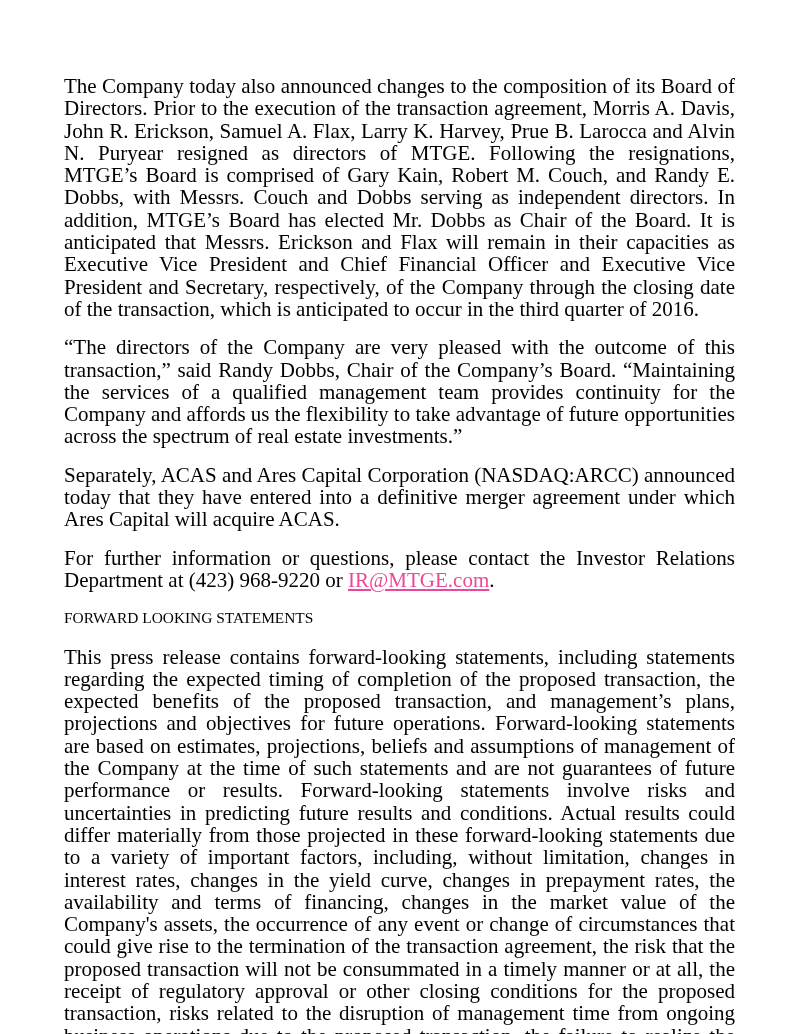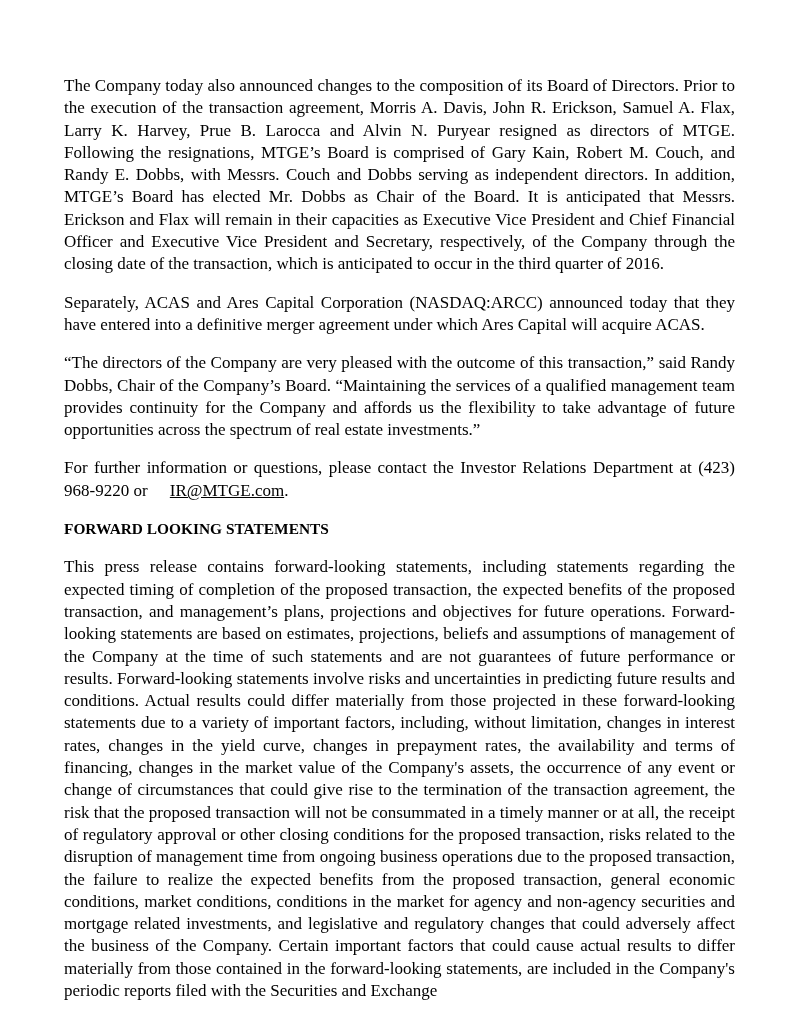--- a/index.html
+++ b/index.html
@@ -13,51 +13,50 @@
     font-family: "Liberation Serif", "DejaVu Serif", serif;
   }
   .page {
     width: 799px;
     height: 1034px;
     background: #ffffff;
     padding: 75px 64px 40px 64px;
     color: #000000;
   }
   .page p, .page h2 {
-    font-size: 17px;
+    font-size: 21px;
     line-height: 22.3px;
     text-align: justify;
     color: #000000;
   }
   .page p {
     margin-bottom: 16px;
   }
   .page h2 {
-    font-weight: bold;
+    font-weight: normal;
     font-size: 15.4px;
     margin-bottom: 16px;
     text-align: left;
   }
   a.email-link {
-    color: #000000;
+    color: #ec4899;
     text-decoration: underline;
     cursor: pointer;
-    margin-left: 18px;
   }
 </style>
 </head>
 <body>
 
 <div class="page">
 
   <p>The Company today also announced changes to the composition of its Board of Directors.  Prior to the execution of the transaction agreement, Morris A. Davis, John R. Erickson, Samuel A. Flax, Larry K. Harvey, Prue B. Larocca and Alvin N. Puryear resigned as directors of MTGE.  Following the resignations, MTGE’s Board is comprised of Gary Kain, Robert M. Couch, and Randy E. Dobbs, with Messrs. Couch and Dobbs serving as independent directors.  In addition, MTGE’s Board has elected Mr. Dobbs as Chair of the Board.  It is anticipated that Messrs. Erickson and Flax will remain in their capacities as Executive Vice President and Chief Financial Officer and Executive Vice President and Secretary, respectively, of the Company through the closing date of the transaction, which is anticipated to occur in the third quarter of 2016.</p>
 
+  <p>“The directors of the Company are very pleased with the outcome of this transaction,” said Randy Dobbs, Chair of the Company’s Board.  “Maintaining the services of a qualified management team provides continuity for the Company and affords us the flexibility to take advantage of future opportunities across the spectrum of real estate investments.”</p>
+
   <p>Separately, ACAS and Ares Capital Corporation (NASDAQ:ARCC) announced today that they have entered into a definitive merger agreement under which Ares Capital will acquire ACAS.</p>
-
-  <p>“The directors of the Company are very pleased with the outcome of this transaction,” said Randy Dobbs, Chair of the Company’s Board.  “Maintaining the services of a qualified management team provides continuity for the Company and affords us the flexibility to take advantage of future opportunities across the spectrum of real estate investments.”</p>
 
   <p><span>For further information or questions, please contact the Investor Relations Department at (423) 968-9220 or </span><a href="#" class="email-link">IR@MTGE.com</a><span>.</span></p>
 
   <h2>FORWARD LOOKING STATEMENTS</h2>
 
   <p>This press release contains forward-looking statements, including statements regarding the expected timing of completion of the proposed transaction, the expected benefits of the proposed transaction, and management’s plans, projections and objectives for future operations.  Forward-looking statements are based on estimates, projections, beliefs and assumptions of management of the Company at the time of such statements and are not guarantees of future performance or results.  Forward-looking statements involve risks and uncertainties in predicting future results and conditions.  Actual results could differ materially from those projected in these forward-looking statements due to a variety of important factors, including, without limitation, changes in interest rates, changes in the yield curve, changes in prepayment rates, the availability and terms of financing, changes in the market value of the Company's assets, the occurrence of any event or change of circumstances that could give rise to the termination of the transaction agreement, the risk that the proposed transaction will not be consummated in a timely manner or at all, the receipt of regulatory approval or other closing conditions for the proposed transaction, risks related to the disruption of management time from ongoing business operations due to the proposed transaction, the failure to realize the expected benefits from the proposed transaction, general economic conditions, market conditions, conditions in the market for agency and non-agency securities and mortgage related investments, and legislative and regulatory changes that could adversely affect the business of the Company.  Certain important factors that could cause actual results to differ materially from those contained in the forward-looking statements, are included in the Company's periodic reports filed with the Securities and Exchange</p>
 
 </div>
 
 </body></html>

